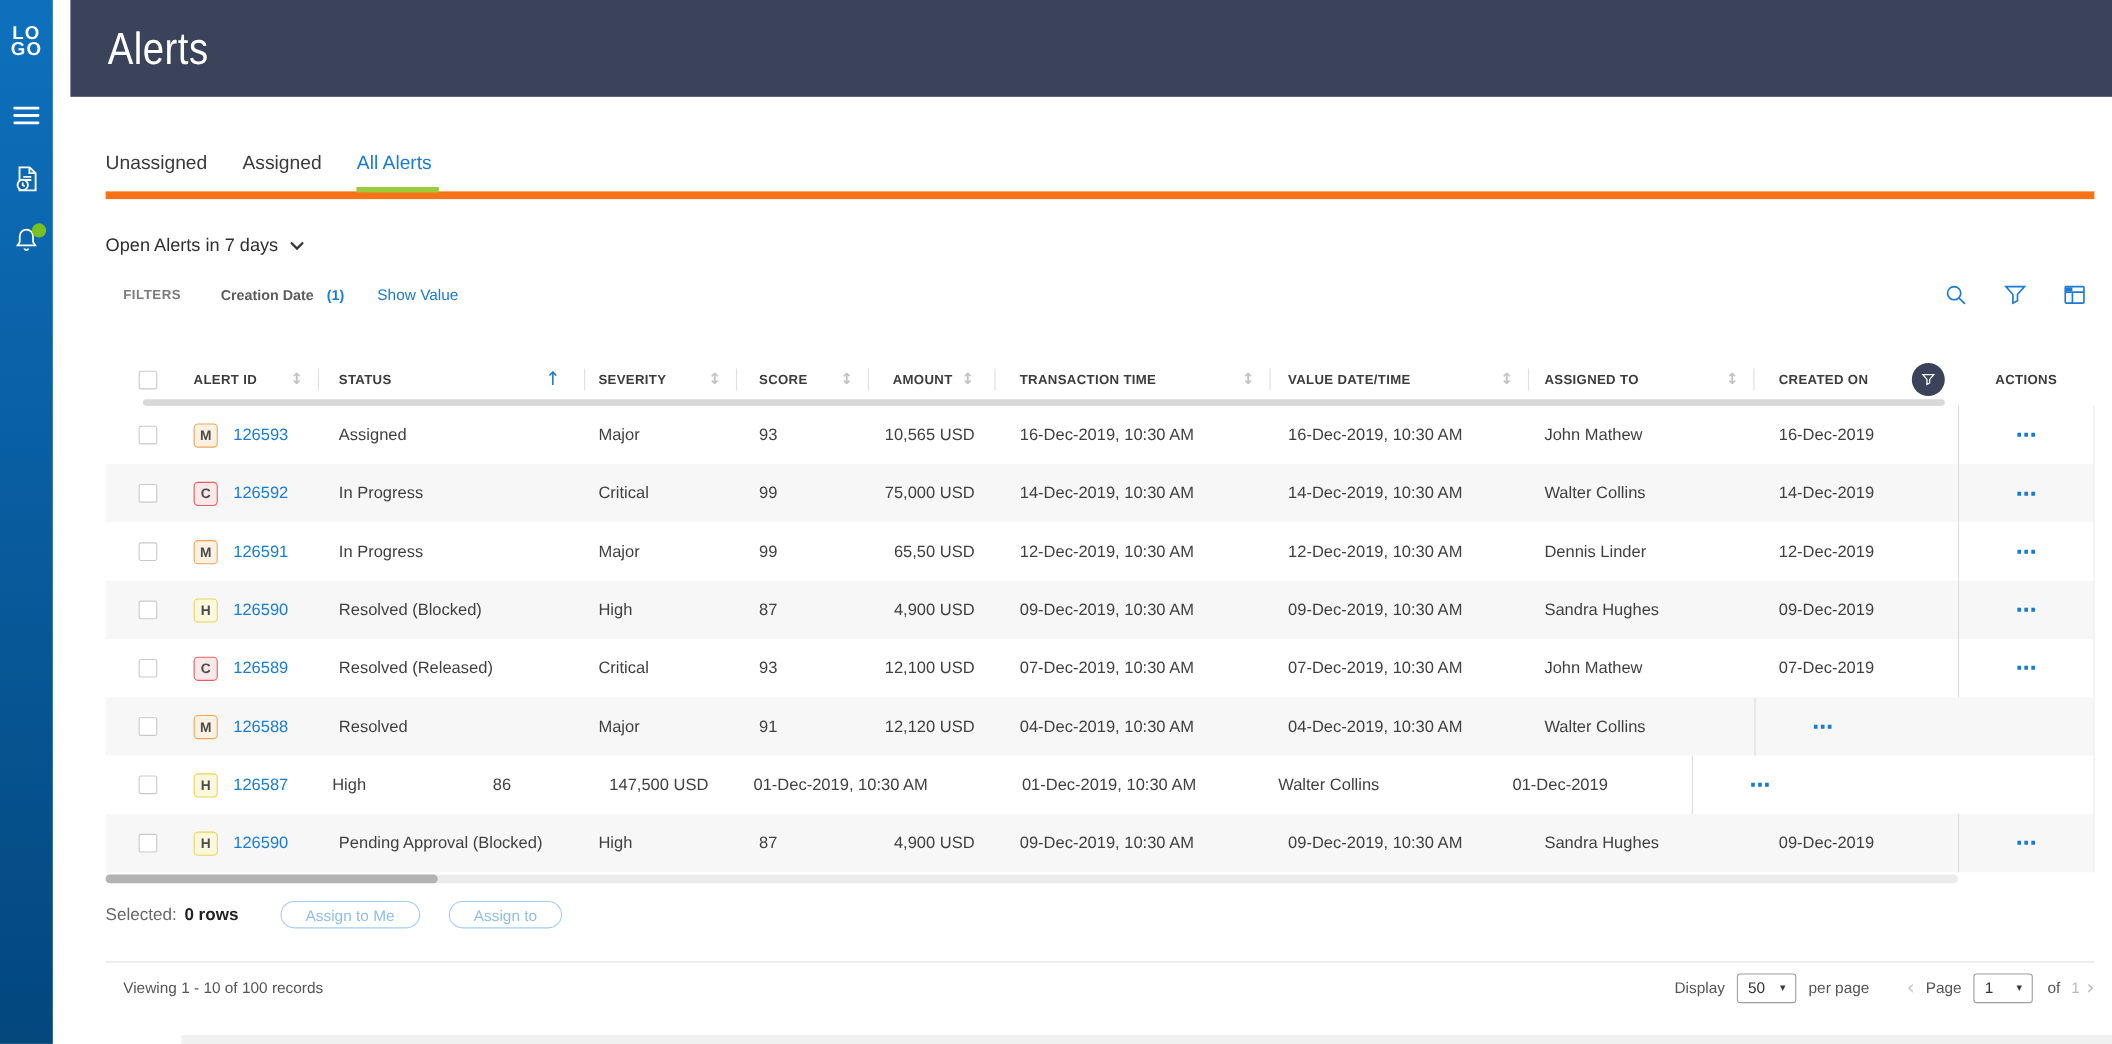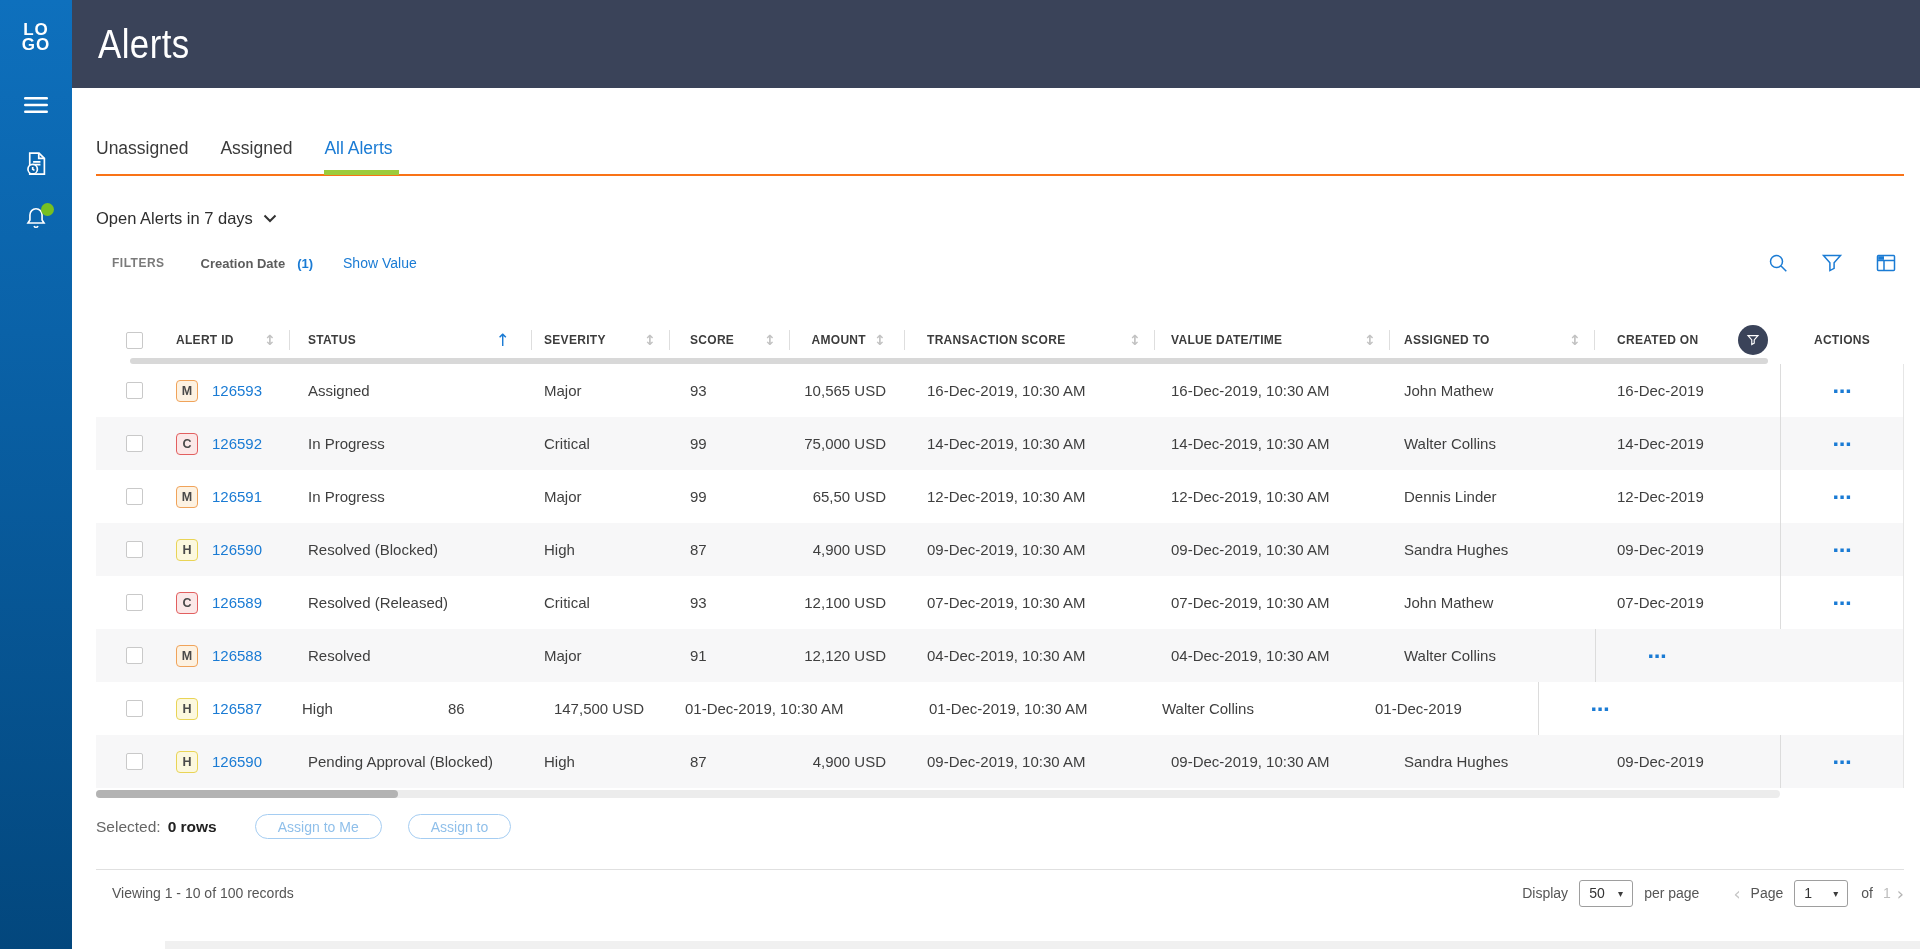--- a/index.html
+++ b/index.html
@@ -1,41 +1,41 @@
 <!DOCTYPE html>
 <html style="--underline: #9ccb3b;"><head>
 <meta charset="utf-8">
 <style>
   * { box-sizing: border-box; margin: 0; padding: 0; }
   html,body { width:1920px; height:949px; overflow:hidden; background:#fff;
     font-family:"Liberation Sans","DejaVu Sans",sans-serif; position:relative; }
 
   
-  .sidebar { position:absolute; left:0; top:0; bottom:0; width:72px; z-index:10;
+  .sidebar { position:absolute; left:0; top:0; bottom:0; width:48px; z-index:10;
     background:linear-gradient(180deg,#0e70bd 0%,#0a62a8 35%,#03477d 100%);
     display:flex; flex-direction:column; align-items:center; }
   .logo { color:#fff; font-weight:800; font-size:17px; line-height:15px; letter-spacing:1px;
     margin-top:22px; text-align:center; }
   .side-btn { width:30px; height:30px; display:flex; align-items:center; justify-content:center;
     position:relative; cursor:pointer; }
   .side-btn.menu { margin-top:40px; }
   .side-btn.doc  { margin-top:28px; }
   .side-btn.bell { margin-top:25px; }
   .bell-dot { position:absolute; top:-2px; right:-3px; width:13px; height:13px; border-radius:50%; }
 
   
   .topbar { margin-left:64px; height:88px; background:#3a4359; display:flex; align-items:center;
     padding-left:34px; }
   .page-title { color:#fff; font-size:41px; font-weight:400; transform:scaleX(.85);
     transform-origin:left center; letter-spacing:.5px; }
 
   
   .main { margin-left:64px; padding:0 16px 0 32px; position:relative; }
 
-  .tabs { display:flex; gap:32px; margin-top:50px; border-bottom:2px solid #f97316; }
+  .tabs { display:flex; gap:32px; margin-top:50px; border-bottom:7px solid #f97316; }
   .tab { font-size:17.5px; color:#3a3a3a; padding-bottom:15px; position:relative; cursor:pointer; }
   .tab.active { color:#1a7bd4; }
   .tab.active::after { content:""; position:absolute; left:0; right:-6px; bottom:-1px; height:5px;
     background:var(--underline,#9ccb3b); }
 
   .filter-dd { margin-top:33px; display:inline-flex; align-items:center; gap:10px;
     font-size:16.5px; color:#2e2e2e; cursor:pointer; }
 
   .filters-row { margin-top:20px; display:flex; align-items:center; height:30px; }
   .filters-label { margin-left:16px; font-size:12px; font-weight:bold; color:#7a7a7a; letter-spacing:.5px; }
@@ -226,21 +226,21 @@
       </div>
       <div class="hcell col-score divided">
         <span>SCORE</span>
         <span class="sort-icon">↕</span>
       </div>
       <div class="hcell col-amount divided" style="display:flex;">
         <span>AMOUNT</span>
         <span class="sort-icon" style="margin-left:8px;margin-right:0;">↕</span>
       </div>
       <div class="hcell col-txn divided">
-        <span>TRANSACTION SCORE</span>
+        <span>TRANSACTION TIME</span>
         <span class="sort-icon">↕</span>
       </div>
       <div class="hcell col-val divided">
         <span>VALUE DATE/TIME</span>
         <span class="sort-icon">↕</span>
       </div>
       <div class="hcell col-assigned divided">
         <span>ASSIGNED TO</span>
         <span class="sort-icon">↕</span>
       </div>

